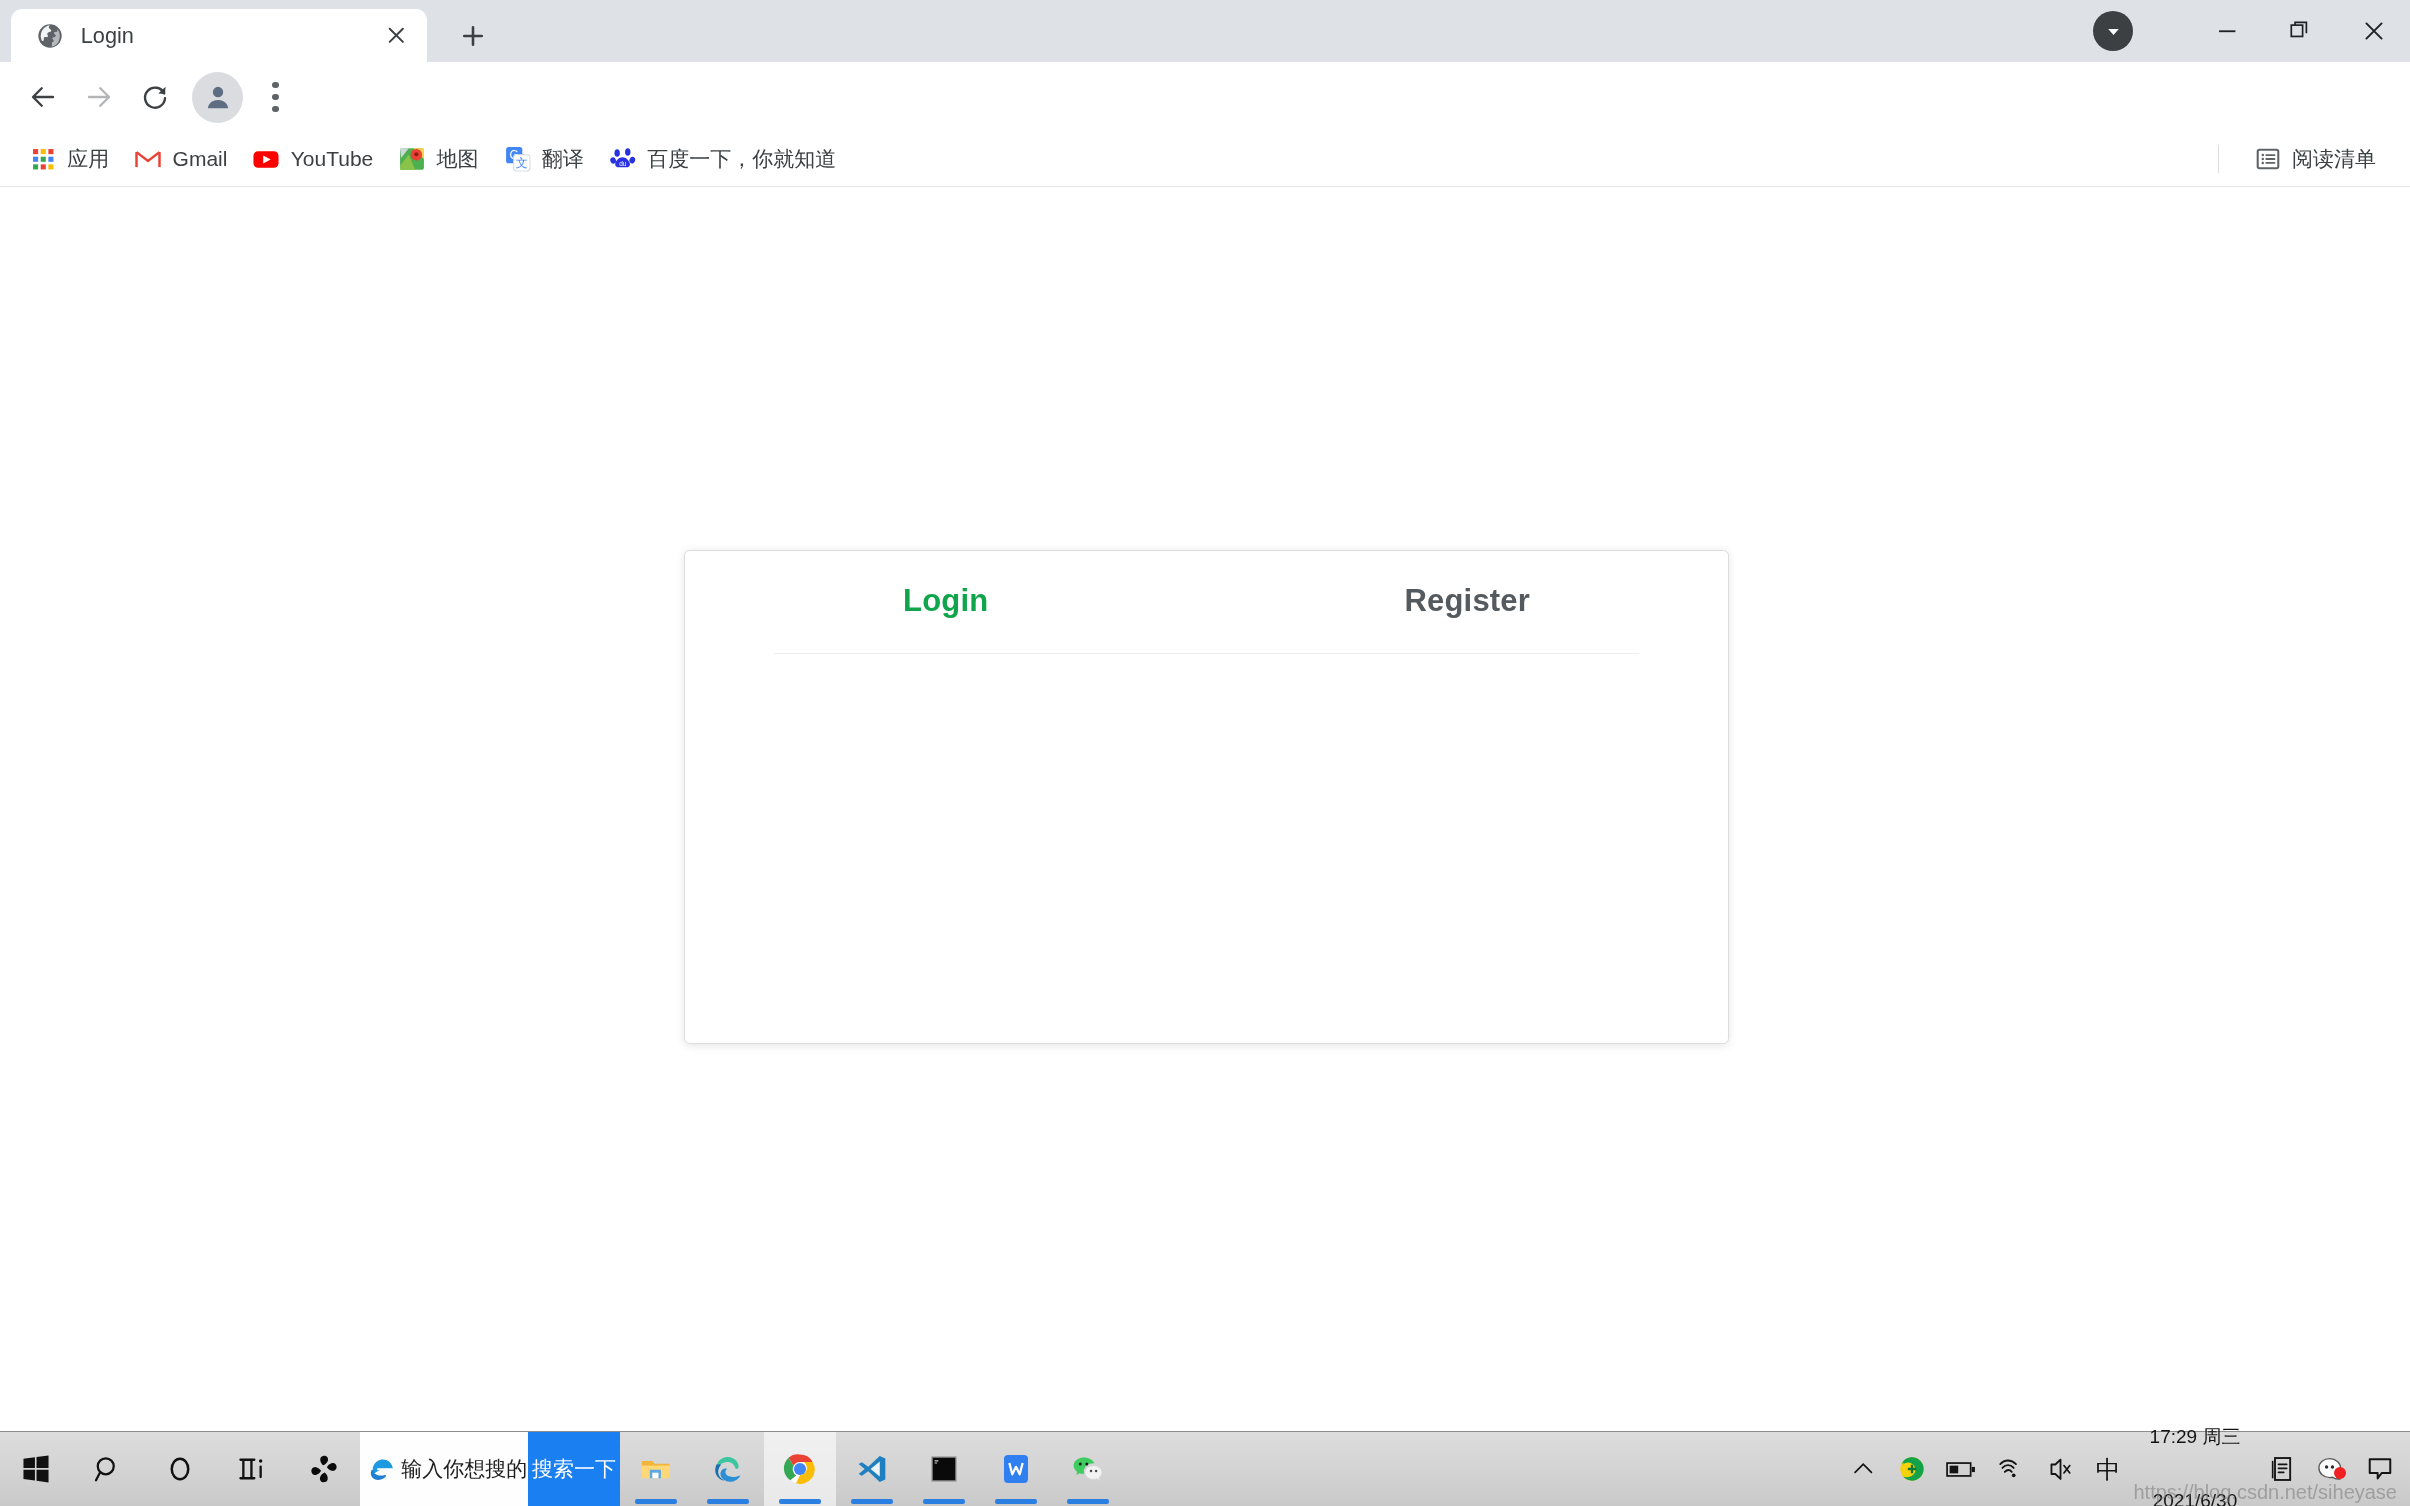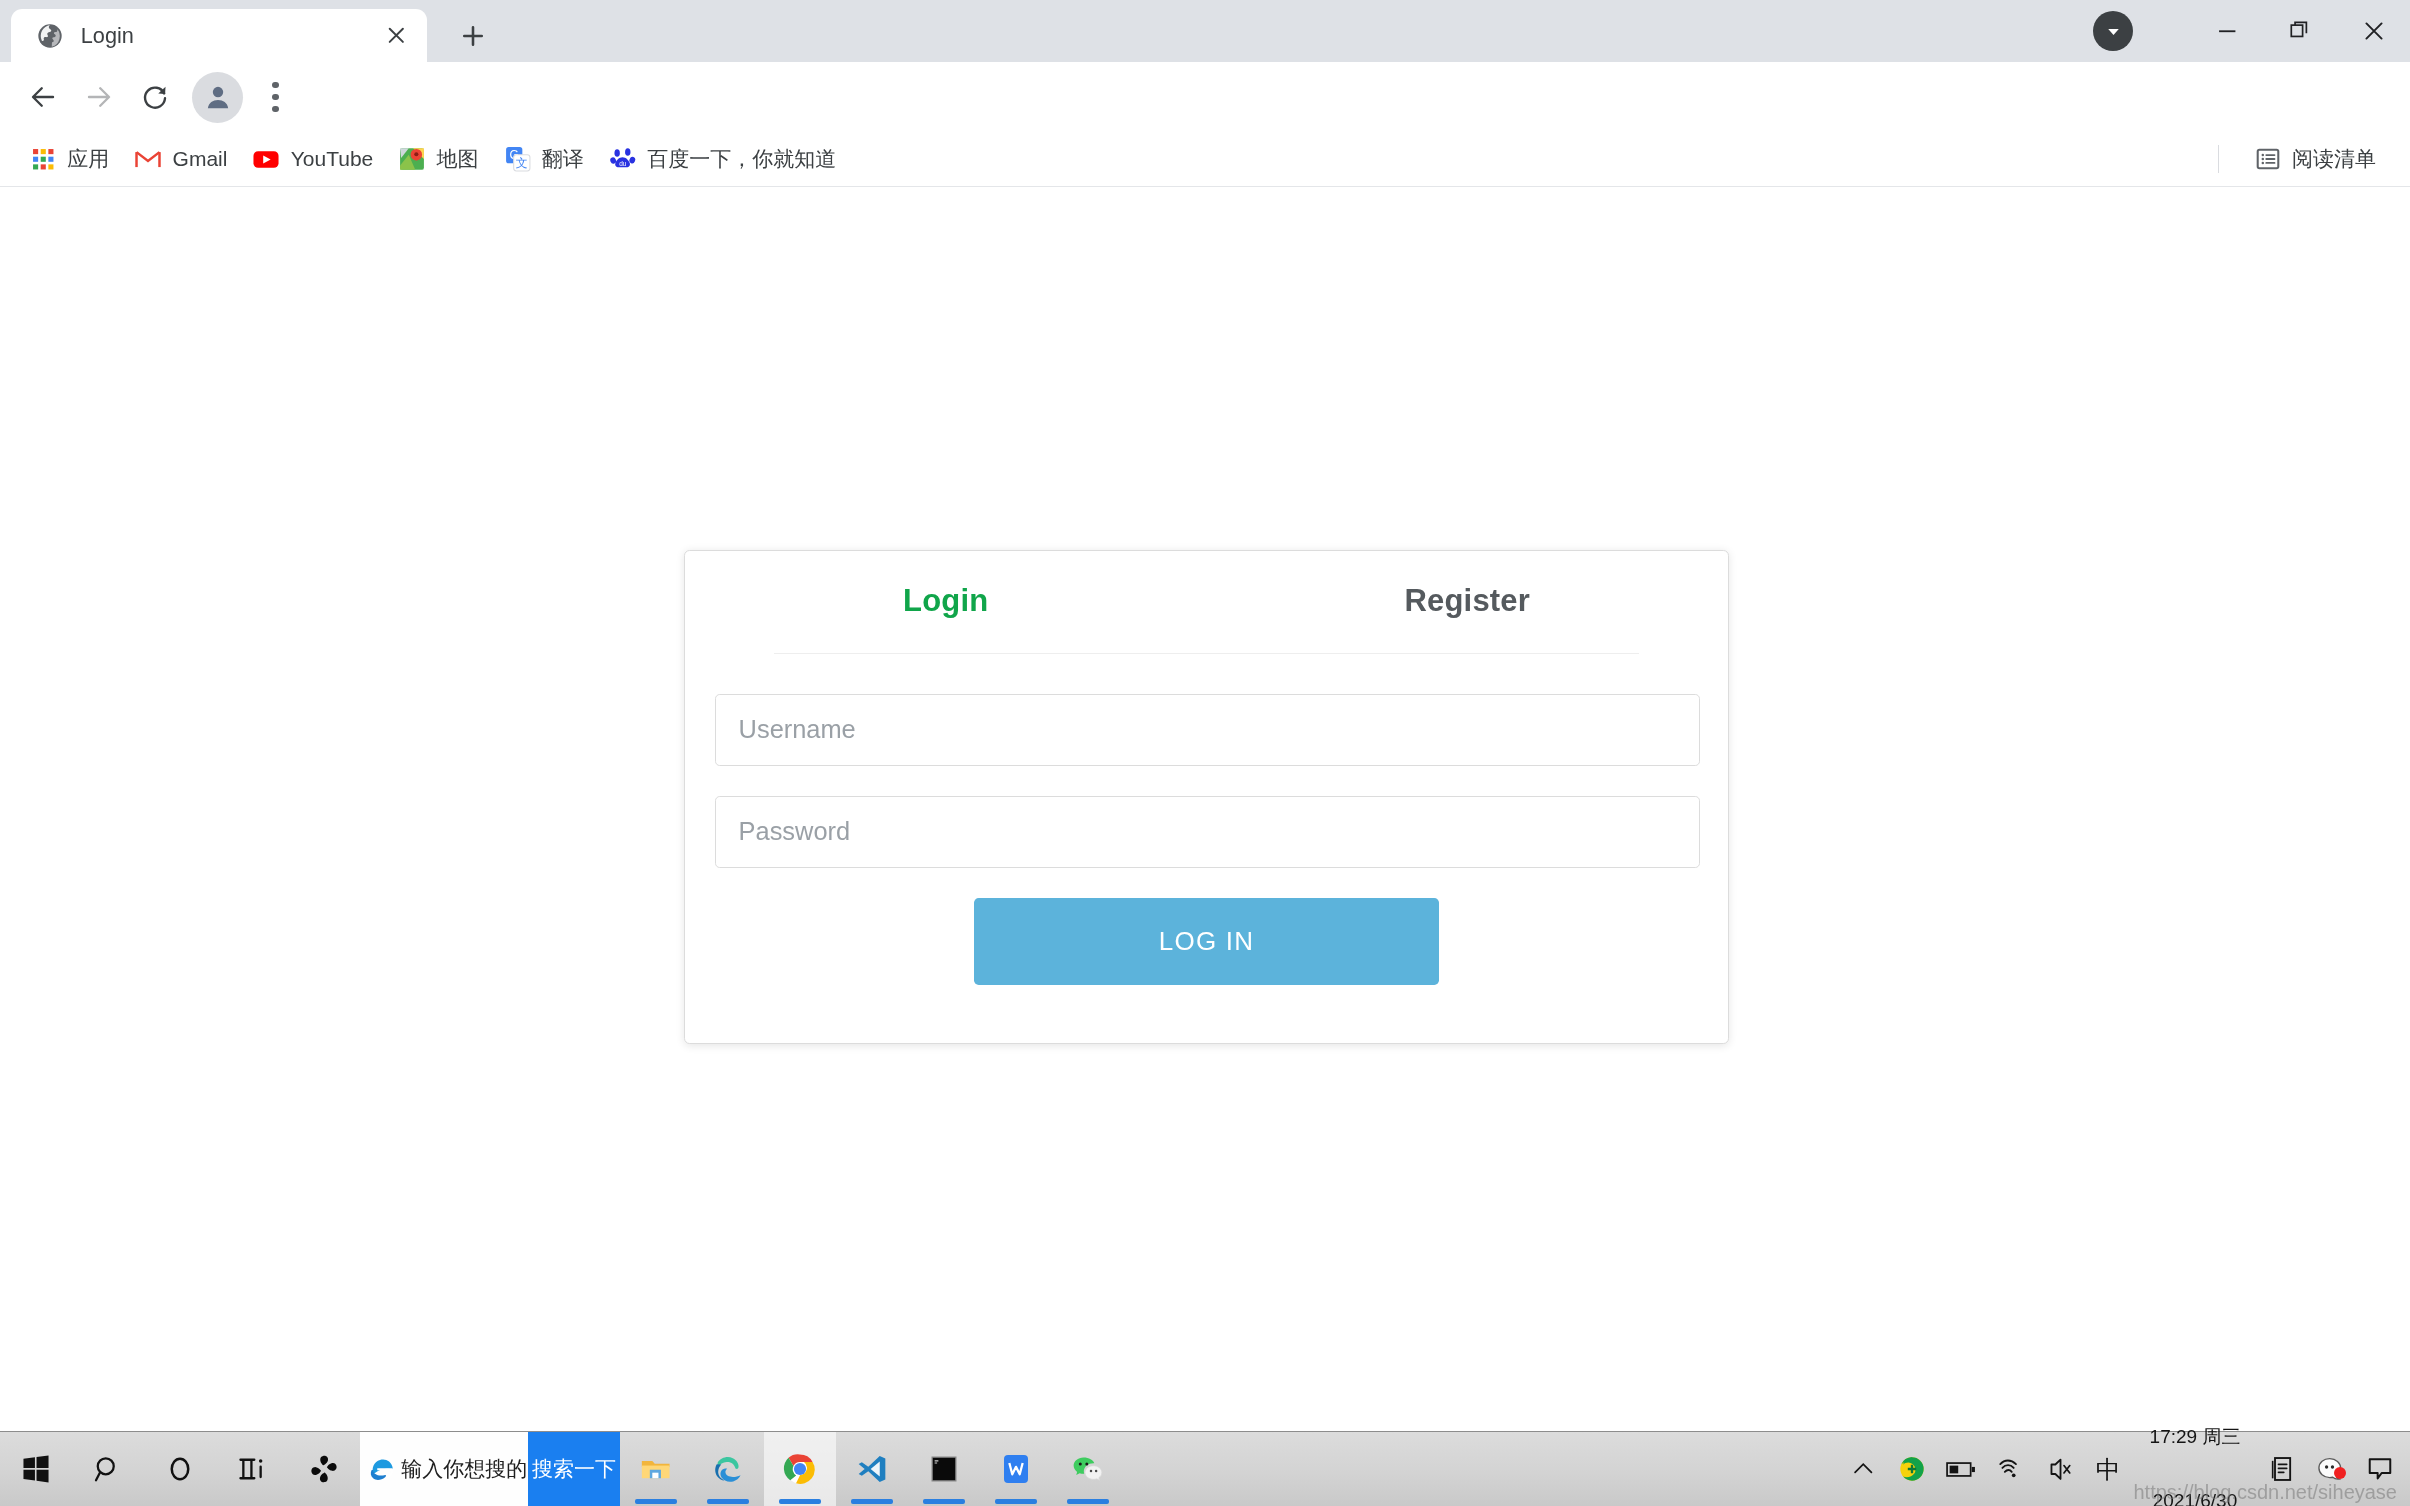--- a/index.html
+++ b/index.html
@@ -359,29 +359,20 @@
   <div class="viewport">
 
     <div class="card">
 
       <div class="tabs">
         <div class="t active">Login</div>
         <div class="t inactive">Register</div>
       </div>
       <div class="tab-underline"></div>
 
-      <div class="fields">
-        <div class="field">
-          <span class="ph">Username</span>
-        </div>
-        <div class="field">
-          <span class="ph">Password</span>
-        </div>
-        <button class="loginbtn">LOG IN</button>
-      </div>
     </div>
 
 
   </div>
 </div>
 
 <div class="taskbar">
 
   <div class="tb-item">
     <svg viewBox="0 0 24 24" width="32" height="32">

